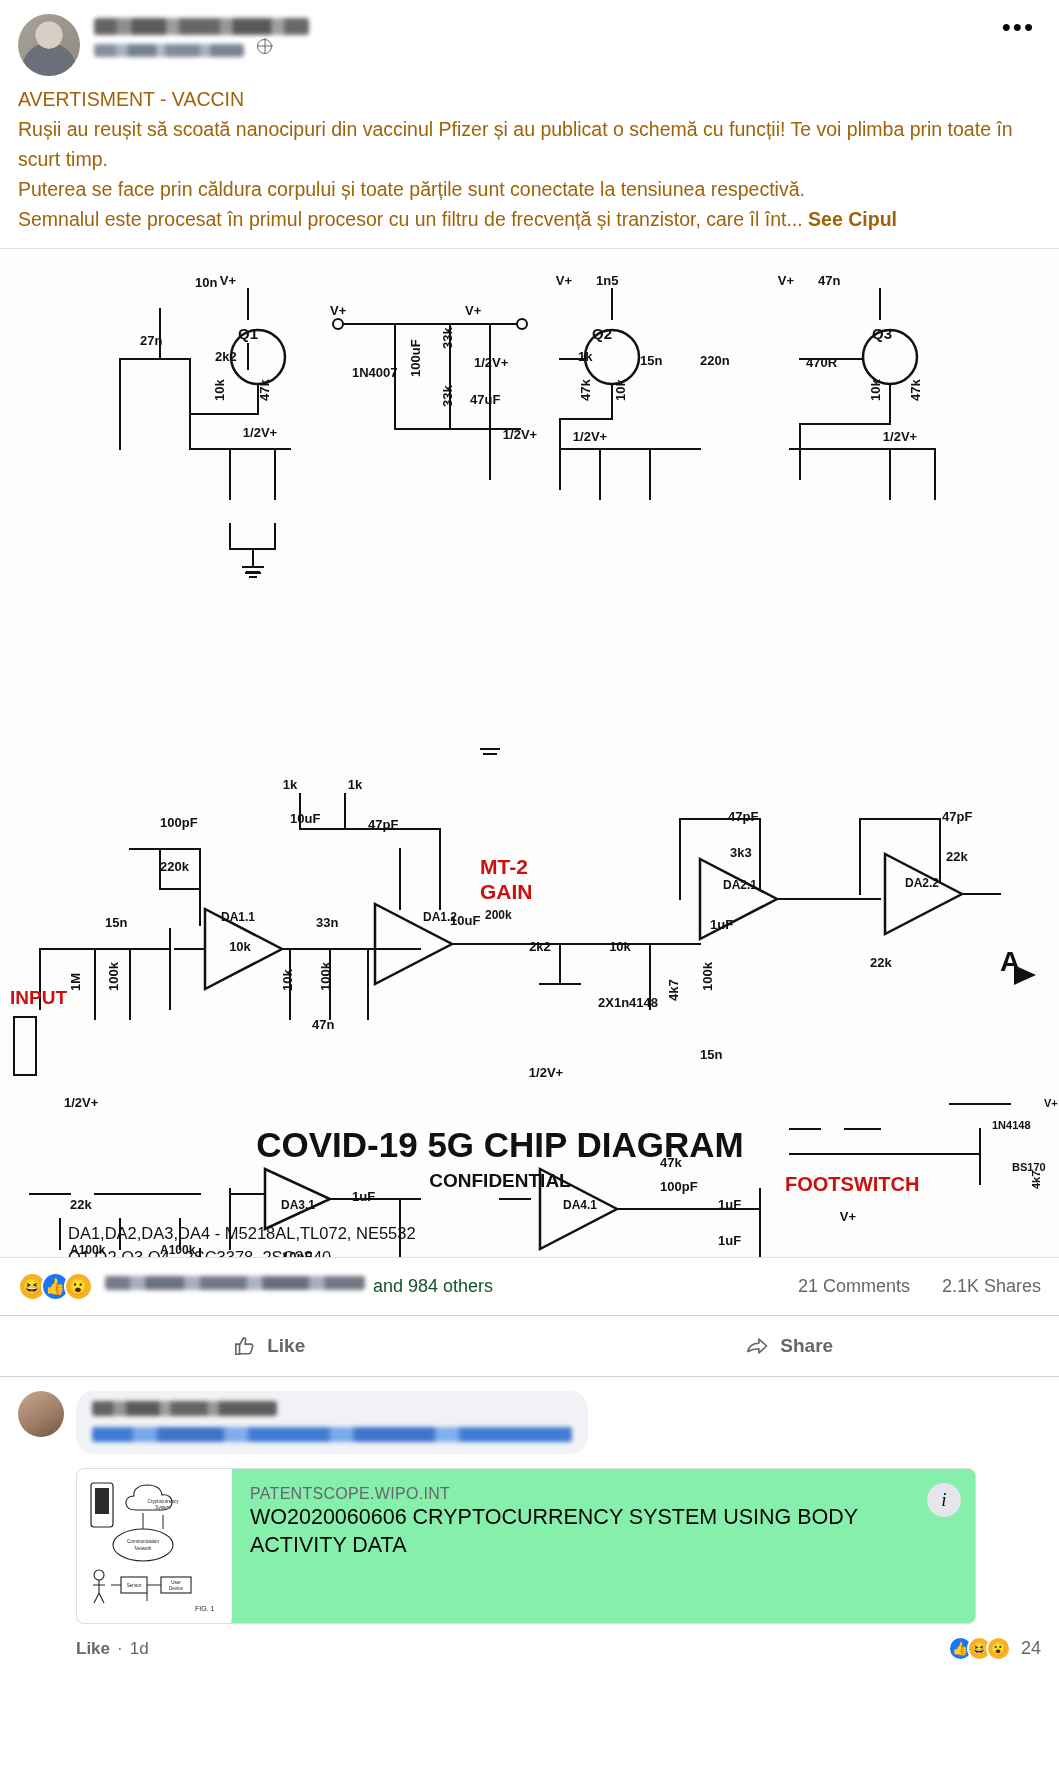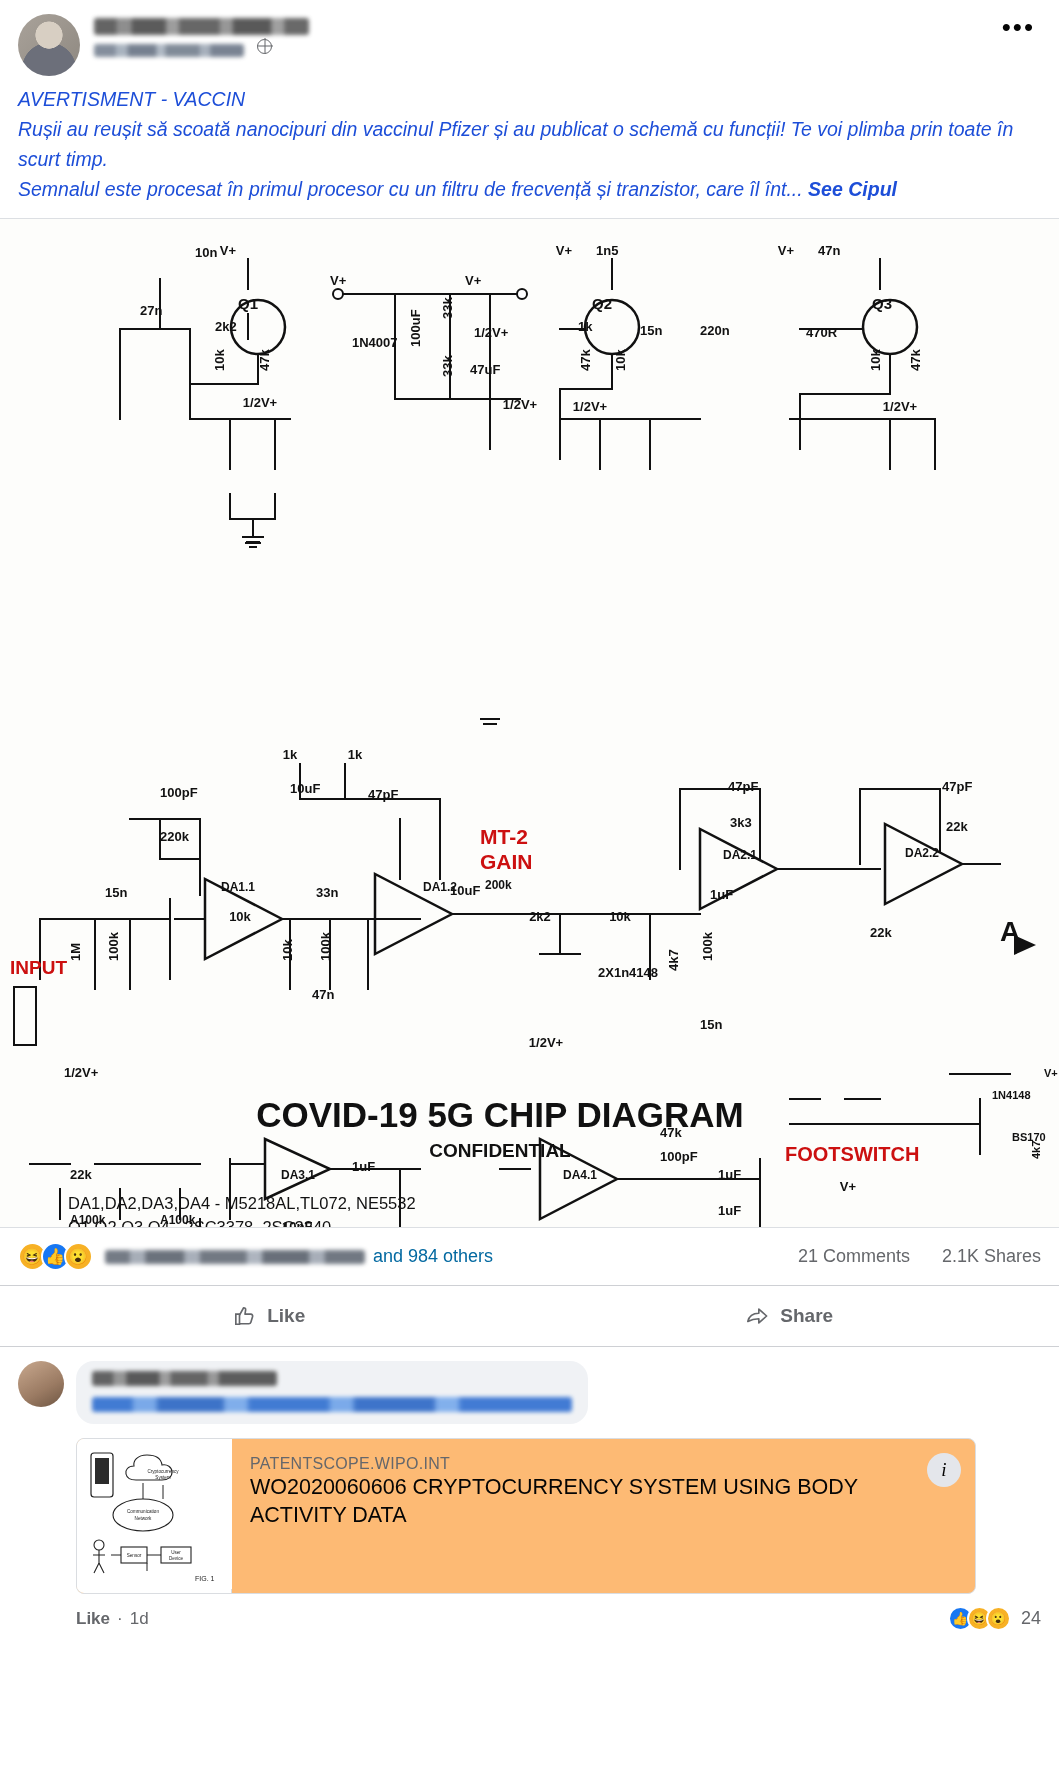--- a/index.html
+++ b/index.html
@@ -56,22 +56,21 @@
   }
   .dots {
     margin-left:auto; padding:6px 6px 0 0; color:#050505;
     font-size:26px; line-height:14px; letter-spacing:2px; cursor:pointer;
   }
 
   
   .post-body {
     padding:4px 18px 14px 18px;
     font-size:19.5px; line-height:30px;
-    color:#1d4ed8;
-    font-style:italic;
+    color:#a16207;
   }
   .post-body p { margin:0; }
   .see-more { font-weight:bold; cursor:pointer; }
 
   
   .img-wrap {
     width:1059px; height:1010px;
     border-top:1px solid #dcdfe3; border-bottom:1px solid #dcdfe3;
     background:#fdfdfb; position:relative; overflow:hidden;
   }
@@ -86,21 +85,21 @@
   .r {
     width:29px; height:29px; border-radius:50%;
     border:2px solid #fff; margin-right:-6px;
     display:flex; align-items:center; justify-content:center;
     font-size:16px; color:#fff;
   }
   .r.haha { background:#f7b125; }
   .r.like { background:#1877f2; }
   .r.wow  { background:#f7b125; }
   .react-names {
-    margin-left:18px; display:flex; align-items:center; font-size:18px; color:#0369a1;
+    margin-left:18px; display:flex; align-items:flex-start; font-size:18px; color:#14532d;
   }
   .blur-names {
     height:14px; width:260px; border-radius:3px; display:inline-block;
     background:linear-gradient(90deg,#5c6470 0 9%, #98a0ac 10% 15%, #525a66 16% 30%, #9aa2ae 31% 36%, #5a626e 37% 54%, #a0a8b4 55% 60%, #4f5763 61% 78%, #99a1ad 79% 84%, #59616d 85% 100%);
     filter:blur(2px); opacity:.85; margin-right:8px;
   }
   .counts { margin-left:auto; display:flex; gap:32px; }
   .counts span { cursor:pointer; }
 
   
@@ -133,21 +132,21 @@
     filter:blur(2.1px); opacity:.85;
   }
   .c-link {
     margin-top:11px; height:15px; width:480px; border-radius:3px;
     background:linear-gradient(90deg,#2f6fd0 0 8%, #6ea2e8 9% 13%, #2a66c4 14% 27%, #74a7ea 28% 32%, #2f6fd0 33% 49%, #6fa3e9 50% 54%, #2b67c6 55% 71%, #77a9ec 72% 76%, #306fd1 77% 100%);
     filter:blur(2.1px); opacity:.9;
   }
   .link-card {
     margin:14px 0 0 58px; border:1px solid #dadde1; border-radius:8px;
     display:flex; align-items:stretch; position:relative; overflow:hidden;
-    background:#fdba74; width:900px;
+    background:#86efac; width:900px;
   }
   .lc-thumb {
     width:155px; flex:0 0 auto; border-right:1px solid #dadde1;
     background:#fff; position:relative;
   }
   .lc-meta { padding:16px 18px; flex:1 1 auto; }
   .lc-domain { font-size:16px; color:#65676b; letter-spacing:.3px; }
   .lc-title {
     font-size:21.5px; line-height:28px; color:#050505;
   }
@@ -185,20 +184,21 @@
         <span class="blur-sub"></span>
         <span class="globe"></span>
       </div>
     </div>
     <div class="dots">•••</div>
   </div>
 
   <div class="post-body">
     <p>AVERTISMENT - VACCIN</p>
     <p>Rușii au reușit să scoată nanocipuri din vaccinul Pfizer și au publicat o schemă cu funcții! Te voi plimba prin toate în scurt timp.</p>
+    <p>Puterea se face prin căldura corpului și toate părțile sunt conectate la tensiunea respectivă.</p>
     <p><span>Semnalul este procesat în primul procesor cu un filtru de frecvență și tranzistor, care îl înt...</span> <span class="see-more">See Cipul</span></p>
   </div>
 
   <div class="img-wrap">
     <svg width="1059" height="1010" viewBox="0 0 1059 1010" xmlns="http://www.w3.org/2000/svg">
       <rect x="0" y="0" width="1059" height="1010" fill="#fdfdfb"></rect>
       <g stroke="#111" stroke-width="2" fill="none" stroke-linecap="square">
 
         <path d="M248 40 L248 70"></path>
         <path d="M248 95 L248 120"></path>

